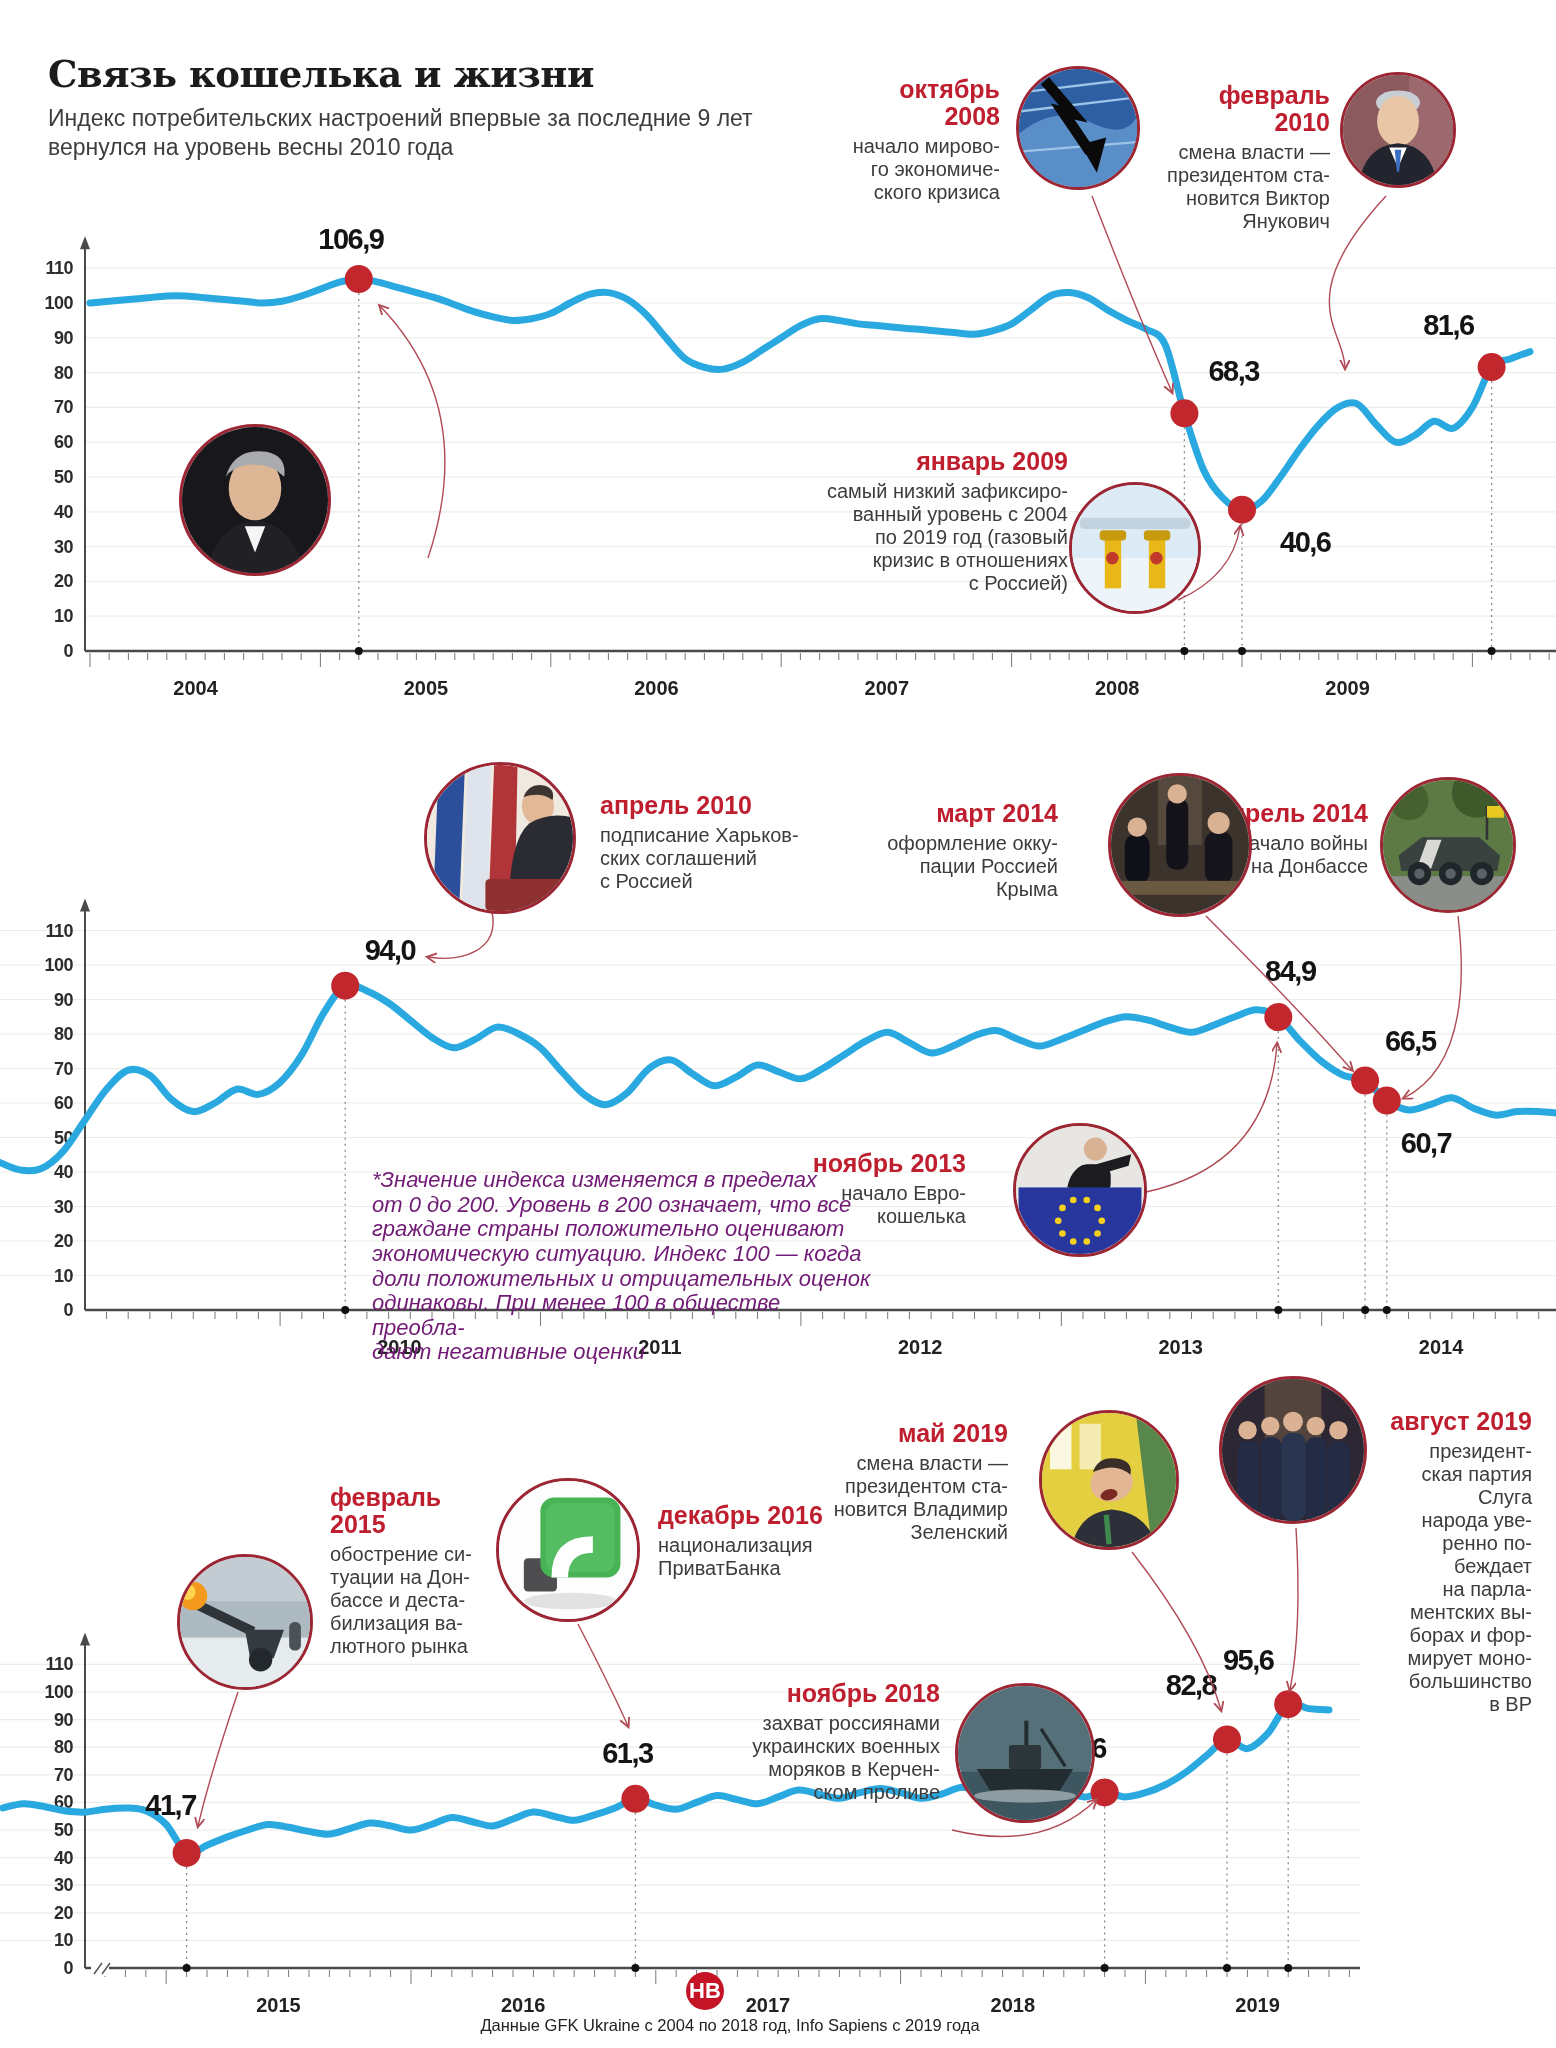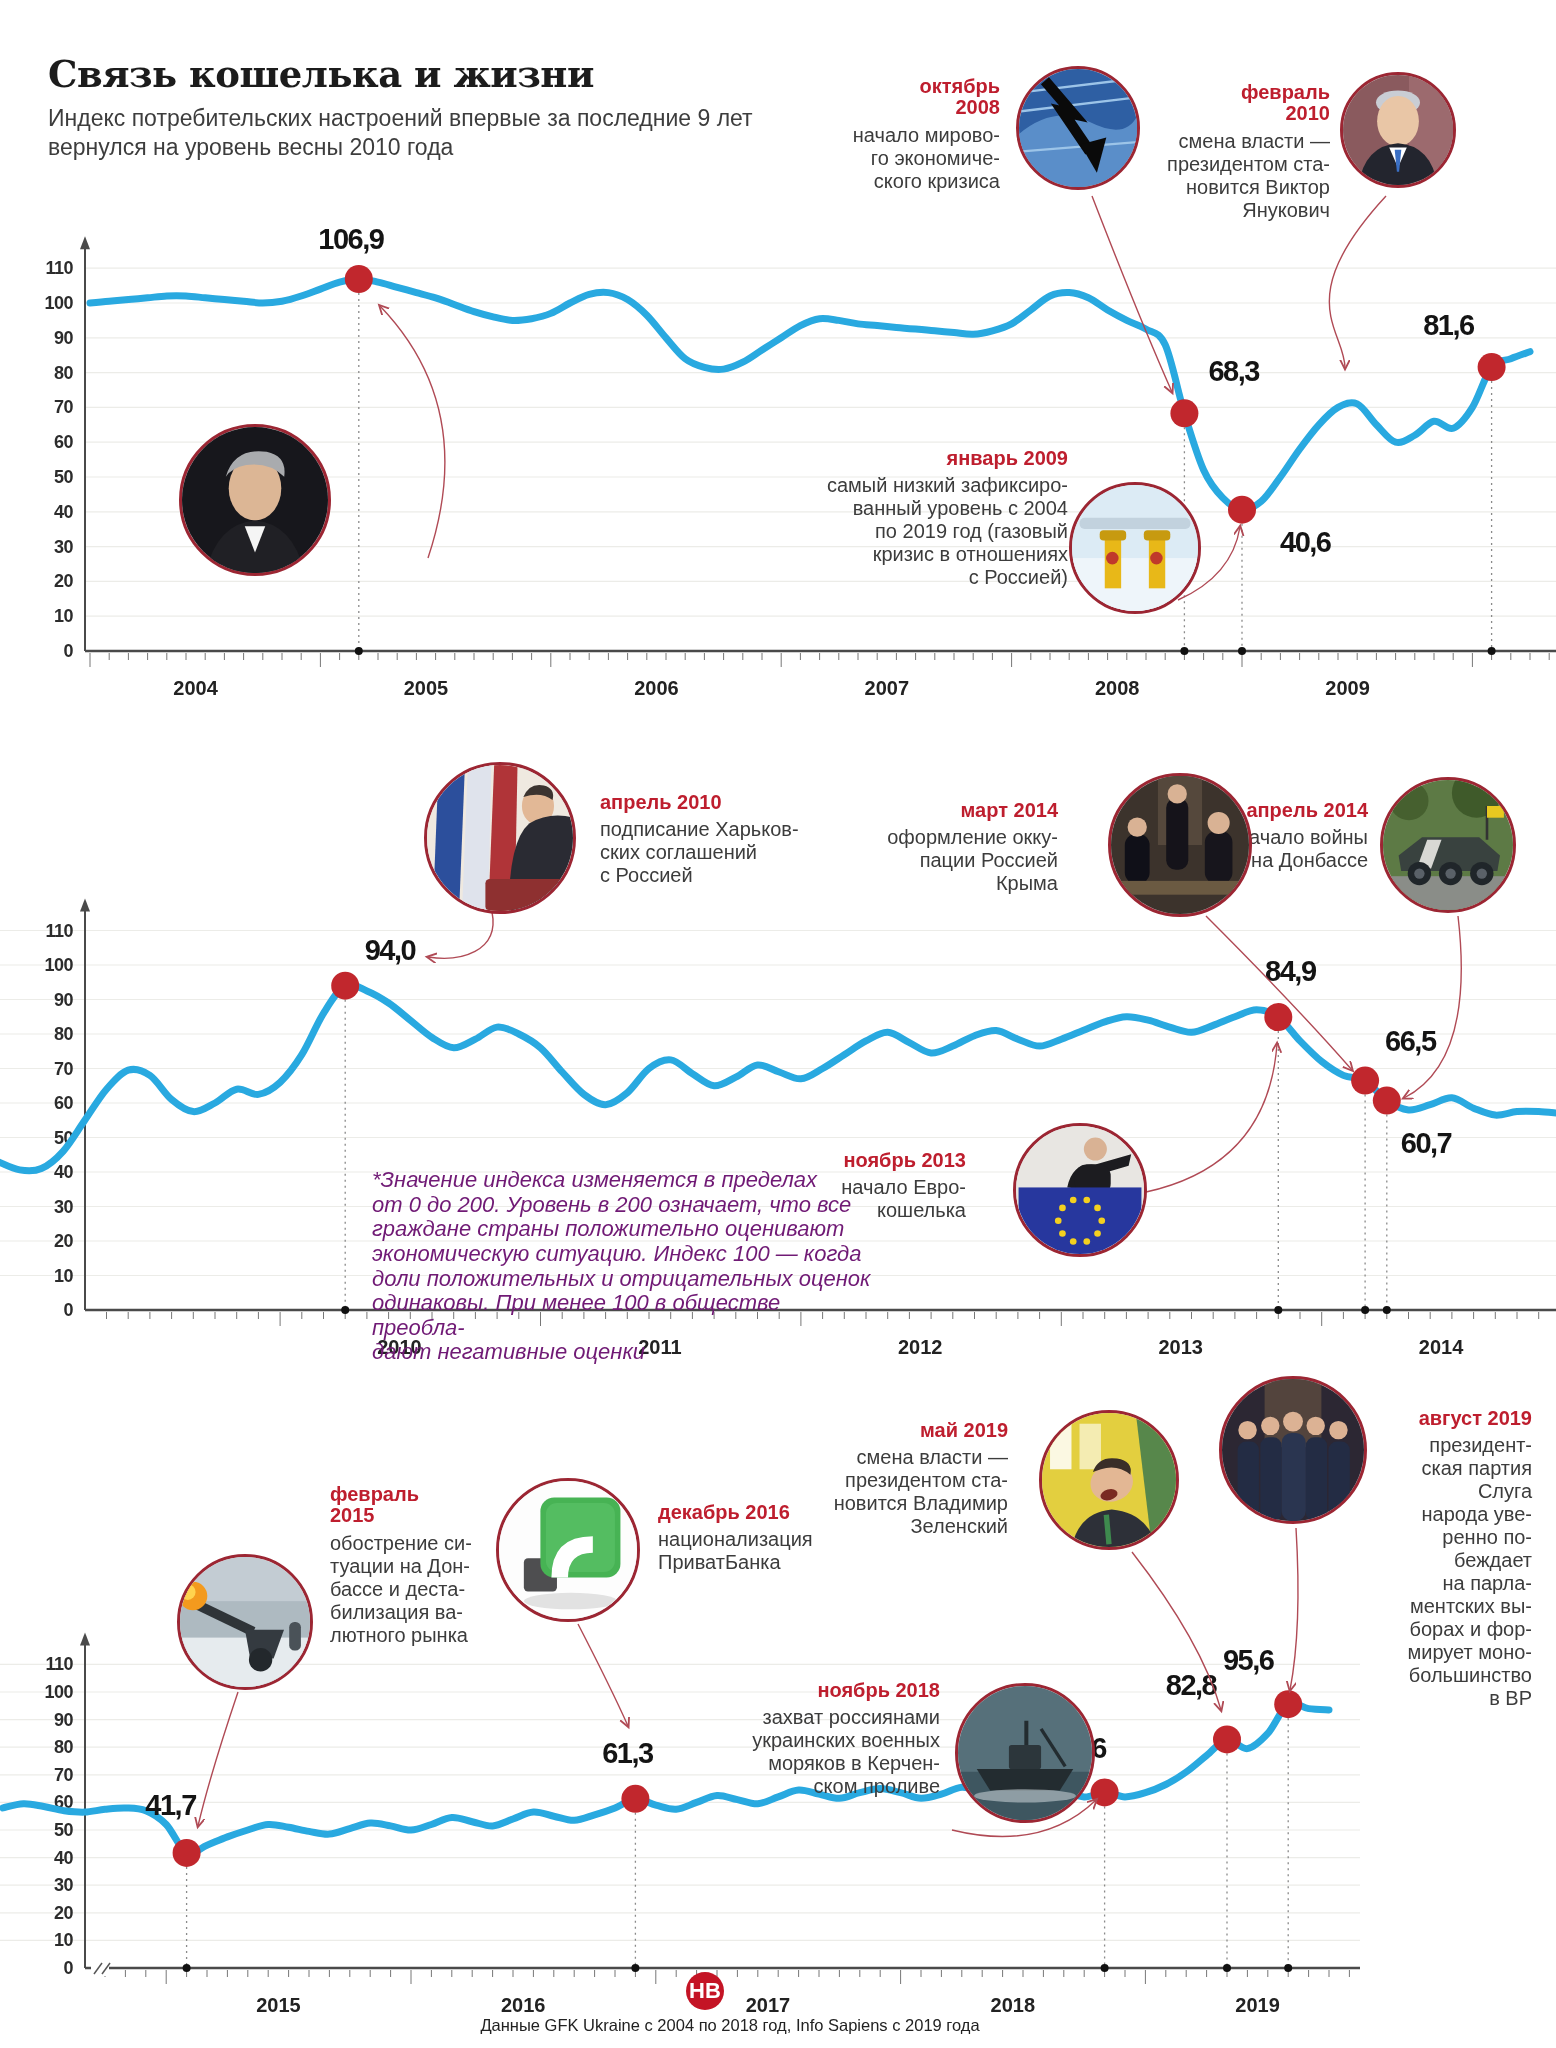--- a/index.html
+++ b/index.html
@@ -1,21 +1,21 @@
 <!DOCTYPE html>
 <html style="--red: #be1e2e;"><head>
 <meta charset="utf-8">
 <style>
   html,body{margin:0;padding:0;background:#fff;font-family:"Liberation Sans",sans-serif;}
   #canvas{position:relative;width:1556px;height:2048px;background:#ffffff;overflow:hidden;}
   .title{position:absolute;left:48px;top:52px;font-family:"DejaVu Serif",serif;font-weight:bold;
          font-size:37px;color:#1c1c1c;letter-spacing:-0.5px;}
   .subtitle{position:absolute;left:48px;top:104px;font-size:23px;color:#3d3d3d;line-height:1.28;white-space:pre-line;}
   .ann{position:absolute;}
-  .ann .date{font-weight:bold;font-size:20px;color:var(--red,#be1e2e);line-height:1.07;white-space:pre-line;}
+  .ann .date{font-weight:bold;font-size:25px;color:var(--red,#be1e2e);line-height:1.07;white-space:pre-line;}
   .ann .body{font-size:20px;color:#3c3c3c;line-height:1.15;white-space:pre-line;margin-top:5px;}
   .r{text-align:right;}
   .ph{position:absolute;border-radius:50%;border:3px solid #9c2633;overflow:hidden;box-sizing:border-box;background:#ddd;}
   .ph svg{width:100%;height:100%;display:block;}
   .footnote{position:absolute;left:372px;top:1168px;width:500px;font-style:italic;font-size:22px;
             line-height:1.12;color:#701a75;white-space:pre-line;}
   #charts{position:absolute;left:0;top:0;}
   .vlab{font-family:"Liberation Sans",sans-serif;font-weight:bold;font-size:29px;fill:#141414;letter-spacing:-1.5px;}
   .ylab{font-family:"Liberation Sans",sans-serif;font-weight:600;font-size:18px;fill:#2c2c2c;letter-spacing:-0.5px;}
   .xlab{font-family:"Liberation Sans",sans-serif;font-weight:bold;font-size:20px;fill:#222;}

